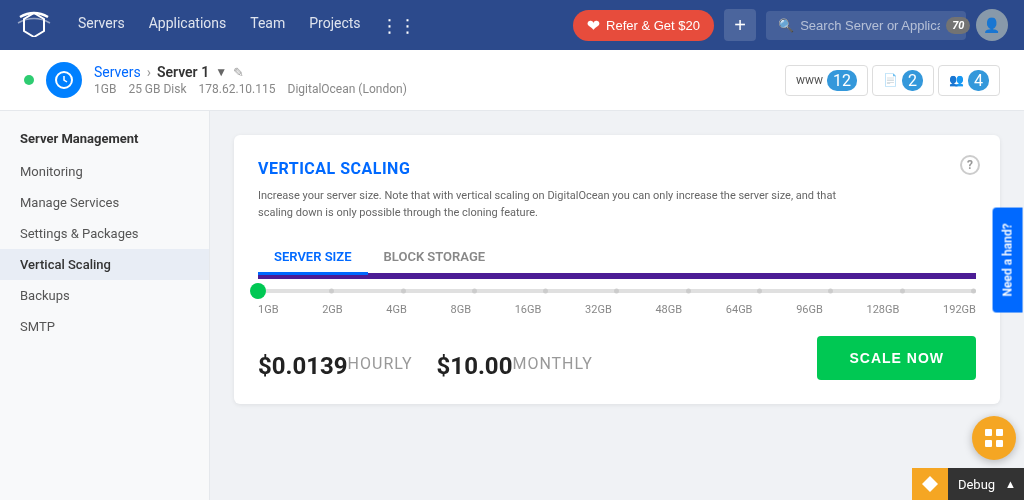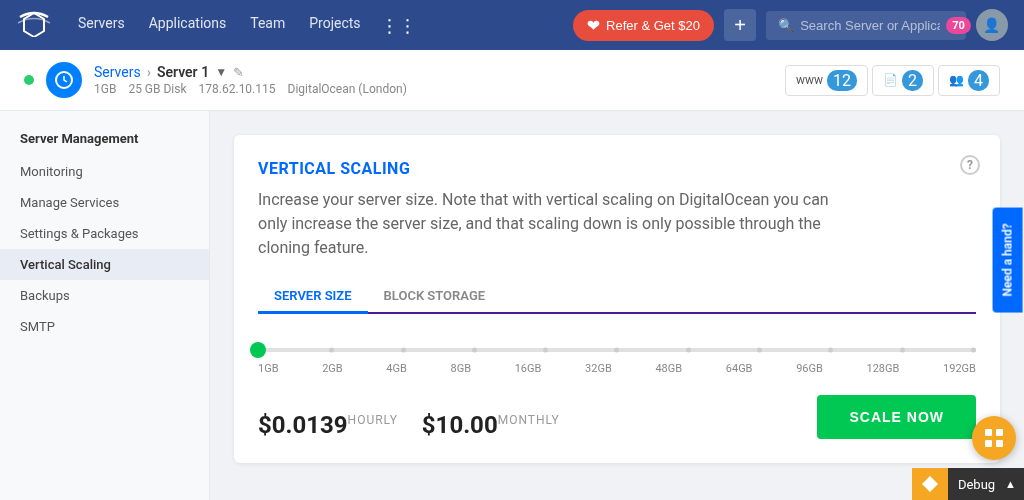--- a/index.html
+++ b/index.html
@@ -67,26 +67,27 @@
     .search-bar input {
       background: transparent;
       border: none;
       color: white;
       font-size: 13px;
       outline: none;
       width: 140px;
     }
     .search-bar input::placeholder { color: rgba(255,255,255,0.6); }
     .notif-badge {
-      background: #ec4899;
+      background: #737373;
       color: white;
       border-radius: 10px;
       padding: 2px 6px;
       font-size: 11px;
       font-weight: bold;
+      font-style: italic;
     }
     .avatar {
       width: 32px; height: 32px;
       border-radius: 50%;
       background: #8899aa;
       display: flex; align-items: center; justify-content: center;
       color: white; font-size: 14px; cursor: pointer;
     }
 
     
@@ -186,40 +187,40 @@
       position: relative;
     }
     .card-title {
       font-size: 16px;
       font-weight: 700;
       color: #0069ff;
       letter-spacing: 0.5px;
       margin-bottom: 10px;
     }
     .card-desc {
-      font-size: 16px;
+      font-size: 11px;
       color: #666;
       line-height: 1.5;
       max-width: 580px;
       margin-bottom: 20px;
     }
     .help-icon {
       position: absolute;
       top: 20px; right: 20px;
       width: 20px; height: 20px;
       border-radius: 50%;
       border: 2px solid #ccc;
       color: #999;
       display: flex; align-items: center; justify-content: center;
       font-size: 12px; font-weight: bold;
       cursor: pointer;
     }
 
     
-    .tabs { display: flex; border-bottom: 2px solid #4c1d95; margin-bottom: 24px; }
+    .tabs { display: flex; border-bottom: 6px solid #4c1d95; }
     .tab {
       padding: 8px 16px;
       font-size: 13px;
       font-weight: 600;
       cursor: pointer;
       color: #888;
       border-bottom: 3px solid transparent;
       margin-bottom: -2px;
     }
     .tab.active { color: #0069ff; border-bottom-color: #0069ff; }
@@ -269,21 +270,21 @@
       display: flex;
       justify-content: space-between;
       margin-top: 10px;
     }
     .slider-label { font-size: 11px; color: #888; }
 
     
     .pricing { display: flex; align-items: flex-end; gap: 24px; margin-top: 16px; }
     .price-block { display: flex; }
     .price-value { font-size: 24px; font-weight: 700; color: #222; }
-    .price-label { font-size: 12px; color: #999; letter-spacing: 1px; margin-top: 2px; }
+    .price-label { font-size: 16px; color: #999; letter-spacing: 1px; margin-top: 2px; }
     .scale-btn {
       margin-left: auto;
       background: #00c853;
       color: white;
       border: none;
       border-radius: 4px;
       padding: 14px 32px;
       font-size: 14px;
       font-weight: 700;
       letter-spacing: 1px;

